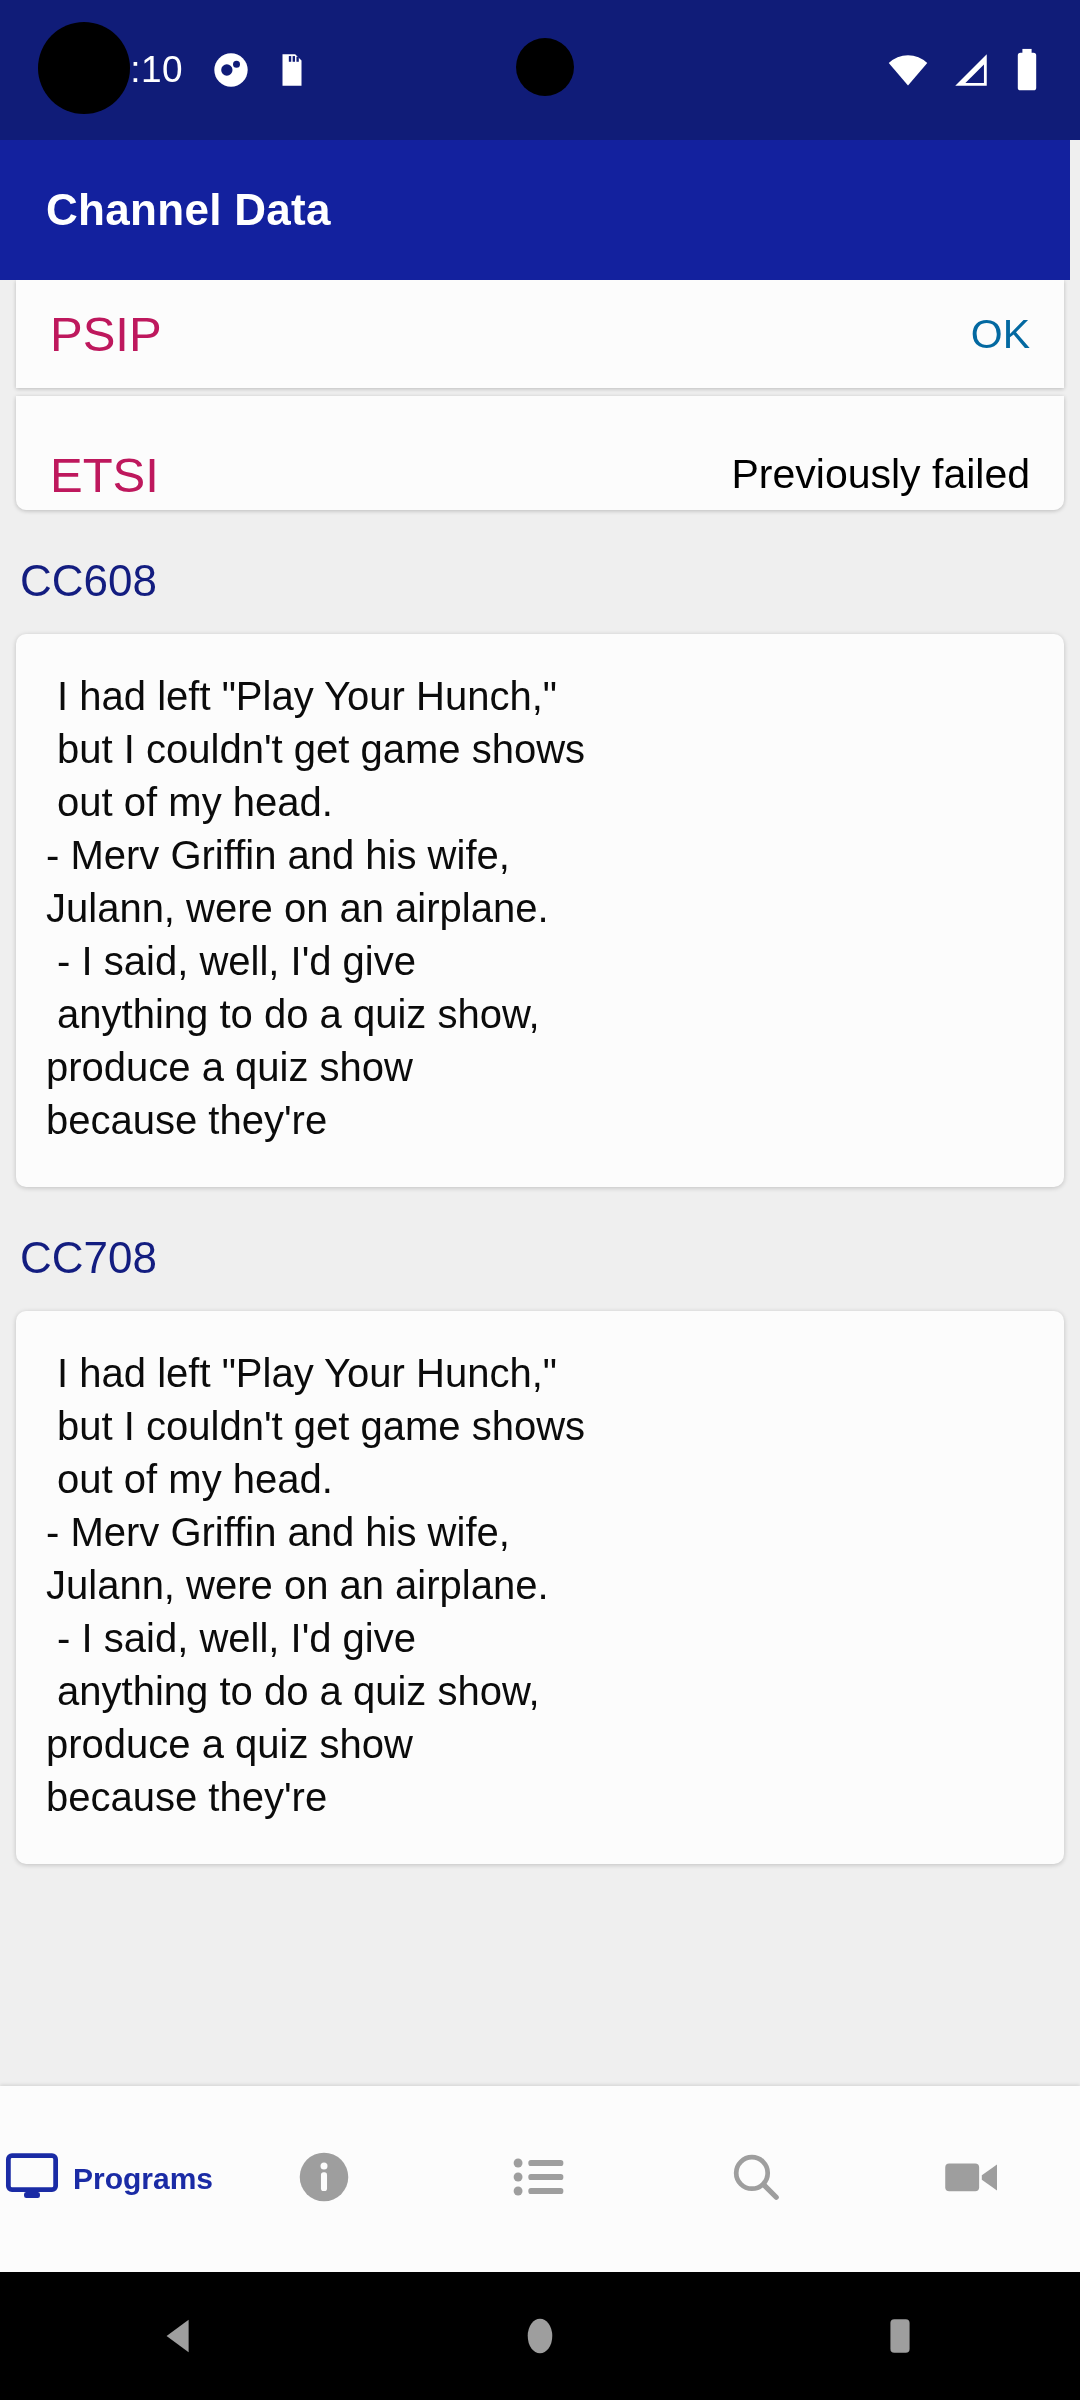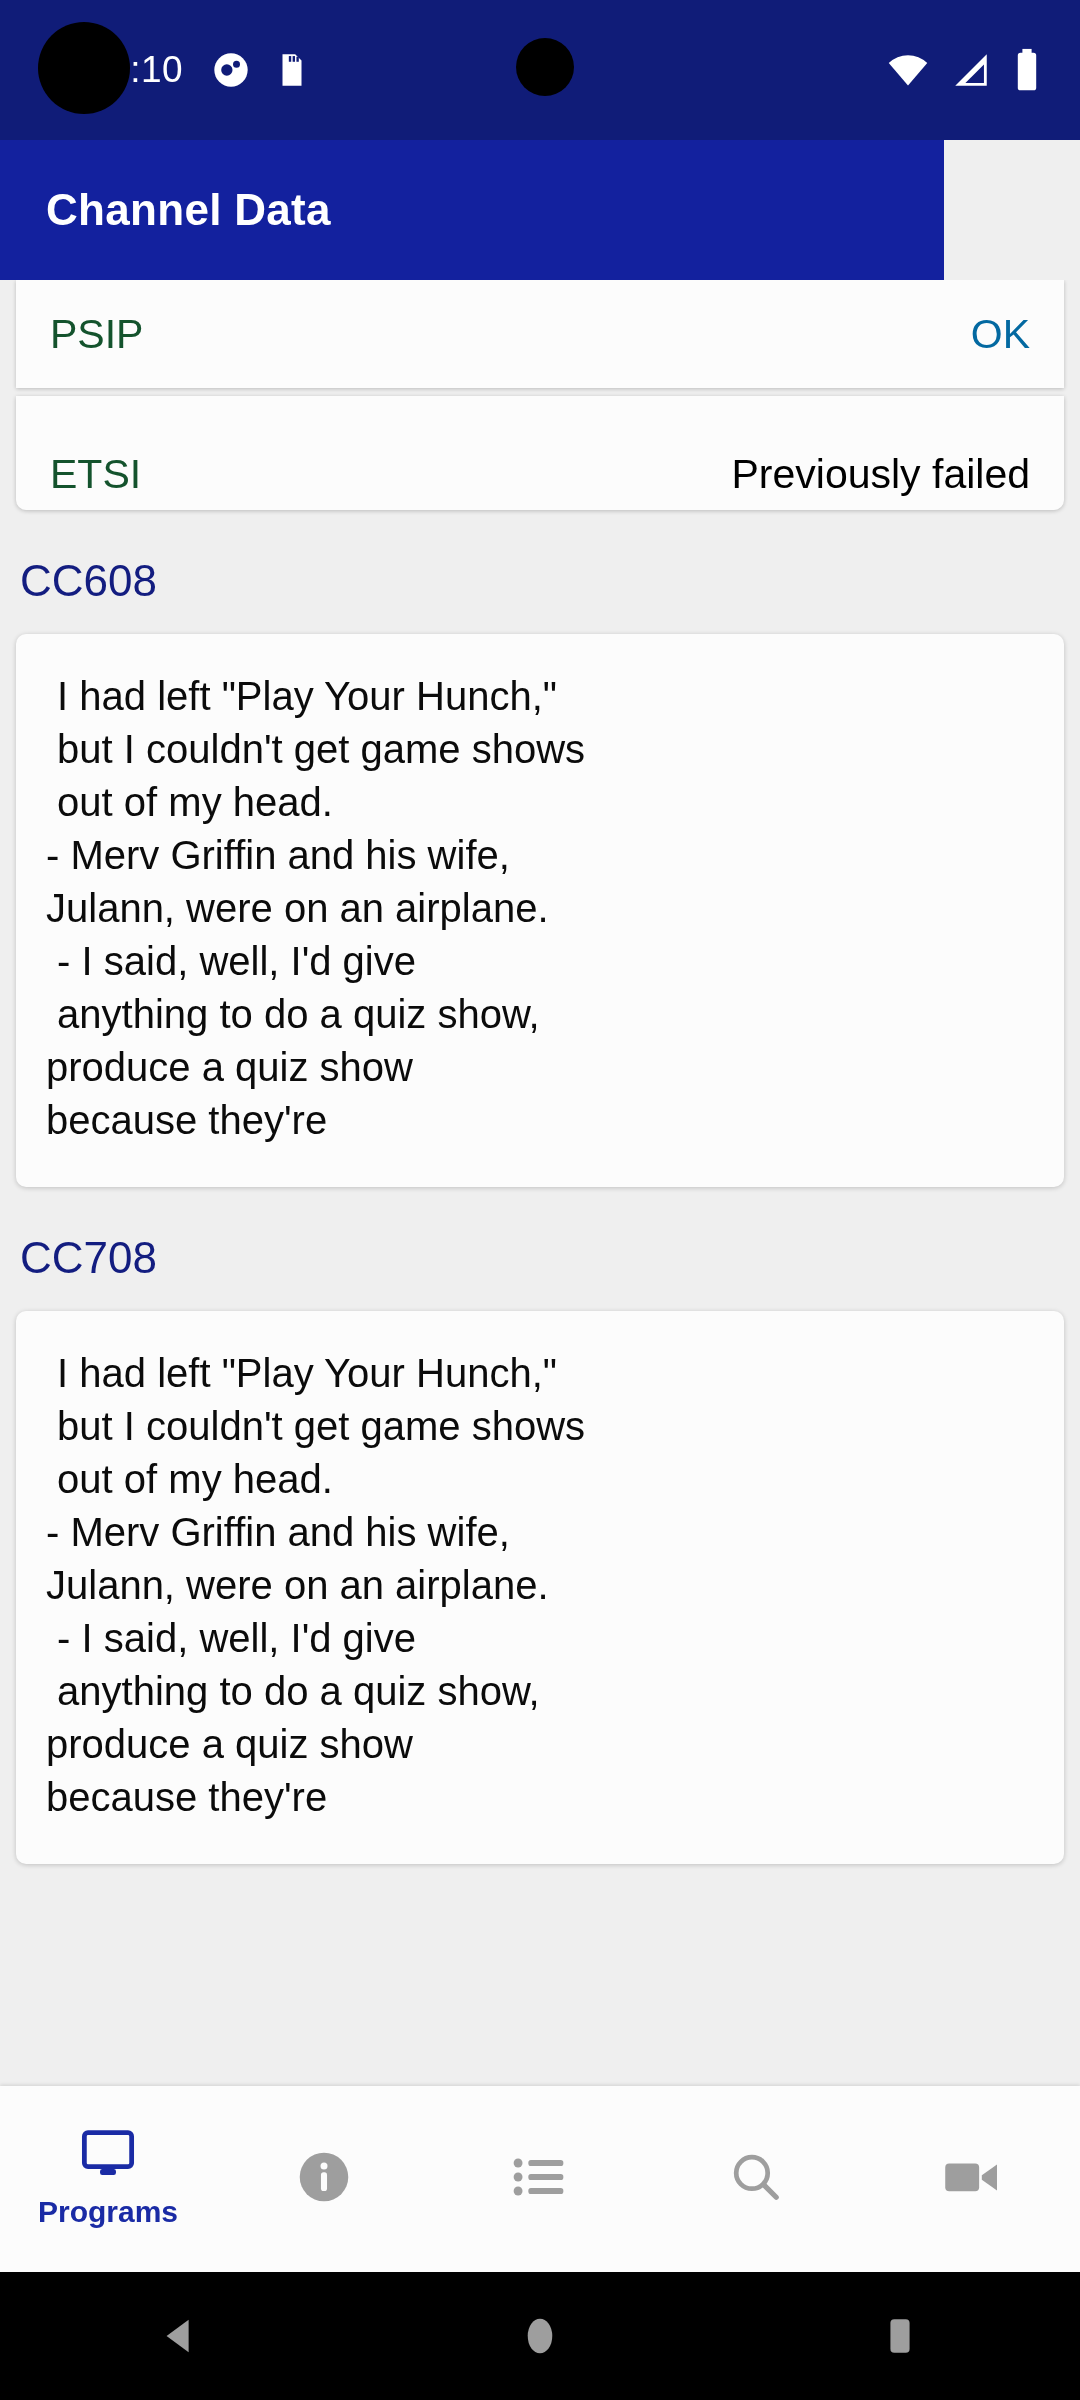--- a/index.html
+++ b/index.html
@@ -26,21 +26,21 @@
   }
   .sb-clock { color:#fff; font-size:37px; letter-spacing:.5px; margin-left:88px; }
   .sb-icon { display:inline-flex; align-items:center; }
   .sb-right {
     position:absolute; right:38px; top:0; height:140px;
     display:flex; align-items:center; gap:20px;
   }
 
   
   .app-bar {
-    position:absolute; top:140px; left:0; width:944px; height:140px;
+    position:absolute; top:140px; left:0; width:1070px; height:140px;
     background:#13219e; display:flex; align-items:center;
   }
   .app-bar-title {
     color:#fff; font-size:44px; font-weight:bold; padding-left:46px; letter-spacing:.3px;
   }
 
   
   .content {
     position:absolute; top:280px; left:0; width:1080px; height:1806px;
     background:#efefef; overflow:hidden;
@@ -50,21 +50,21 @@
     background:#fcfcfc;
     margin:0 16px;
     box-shadow:0 1px 4px rgba(0,0,0,.22);
   }
   .card.rounded-bottom { border-radius:0 0 10px 10px; }
 
   .kv-row {
     display:flex; align-items:center; justify-content:space-between;
     padding:0 34px; height:136px;
   }
-  .kv-key { font-size:41px; color:#14532d; }
+  .kv-key { font-size:49px; color:#be185d; }
   .kv-val { font-size:41px; }
   .val-ok { color:#0369a1; }
   .val-warn { color:#000000; }
 
   .section-title {
     color:#131d80; font-size:44px;
     padding:46px 0 28px 20px;
   }
 
   .caption-card {
@@ -80,21 +80,21 @@
     white-space:pre; font-weight:400;
   }
 
   
   .tab-bar {
     position:absolute; top:2086px; left:0; width:1080px; height:186px;
     background:#fcfcfc; display:flex; align-items:center;
     box-shadow:0 -1px 4px rgba(0,0,0,.13);
   }
   .tab {
-    flex:1; display:flex; flex-direction:column;
+    flex:1; display:flex; flex-direction:row;
     align-items:center; justify-content:center; gap:12px; height:100%;
   }
   .tab-label { font-size:30px; font-weight:bold; color:#1a2ba5; }
 
   
   .nav-bar {
     position:absolute; top:2272px; left:0; width:1080px; height:128px;
     background:#000; display:flex; align-items:center; justify-content:space-around;
   }
   .nav-btn { display:flex; align-items:center; justify-content:center; width:180px; height:128px; }

